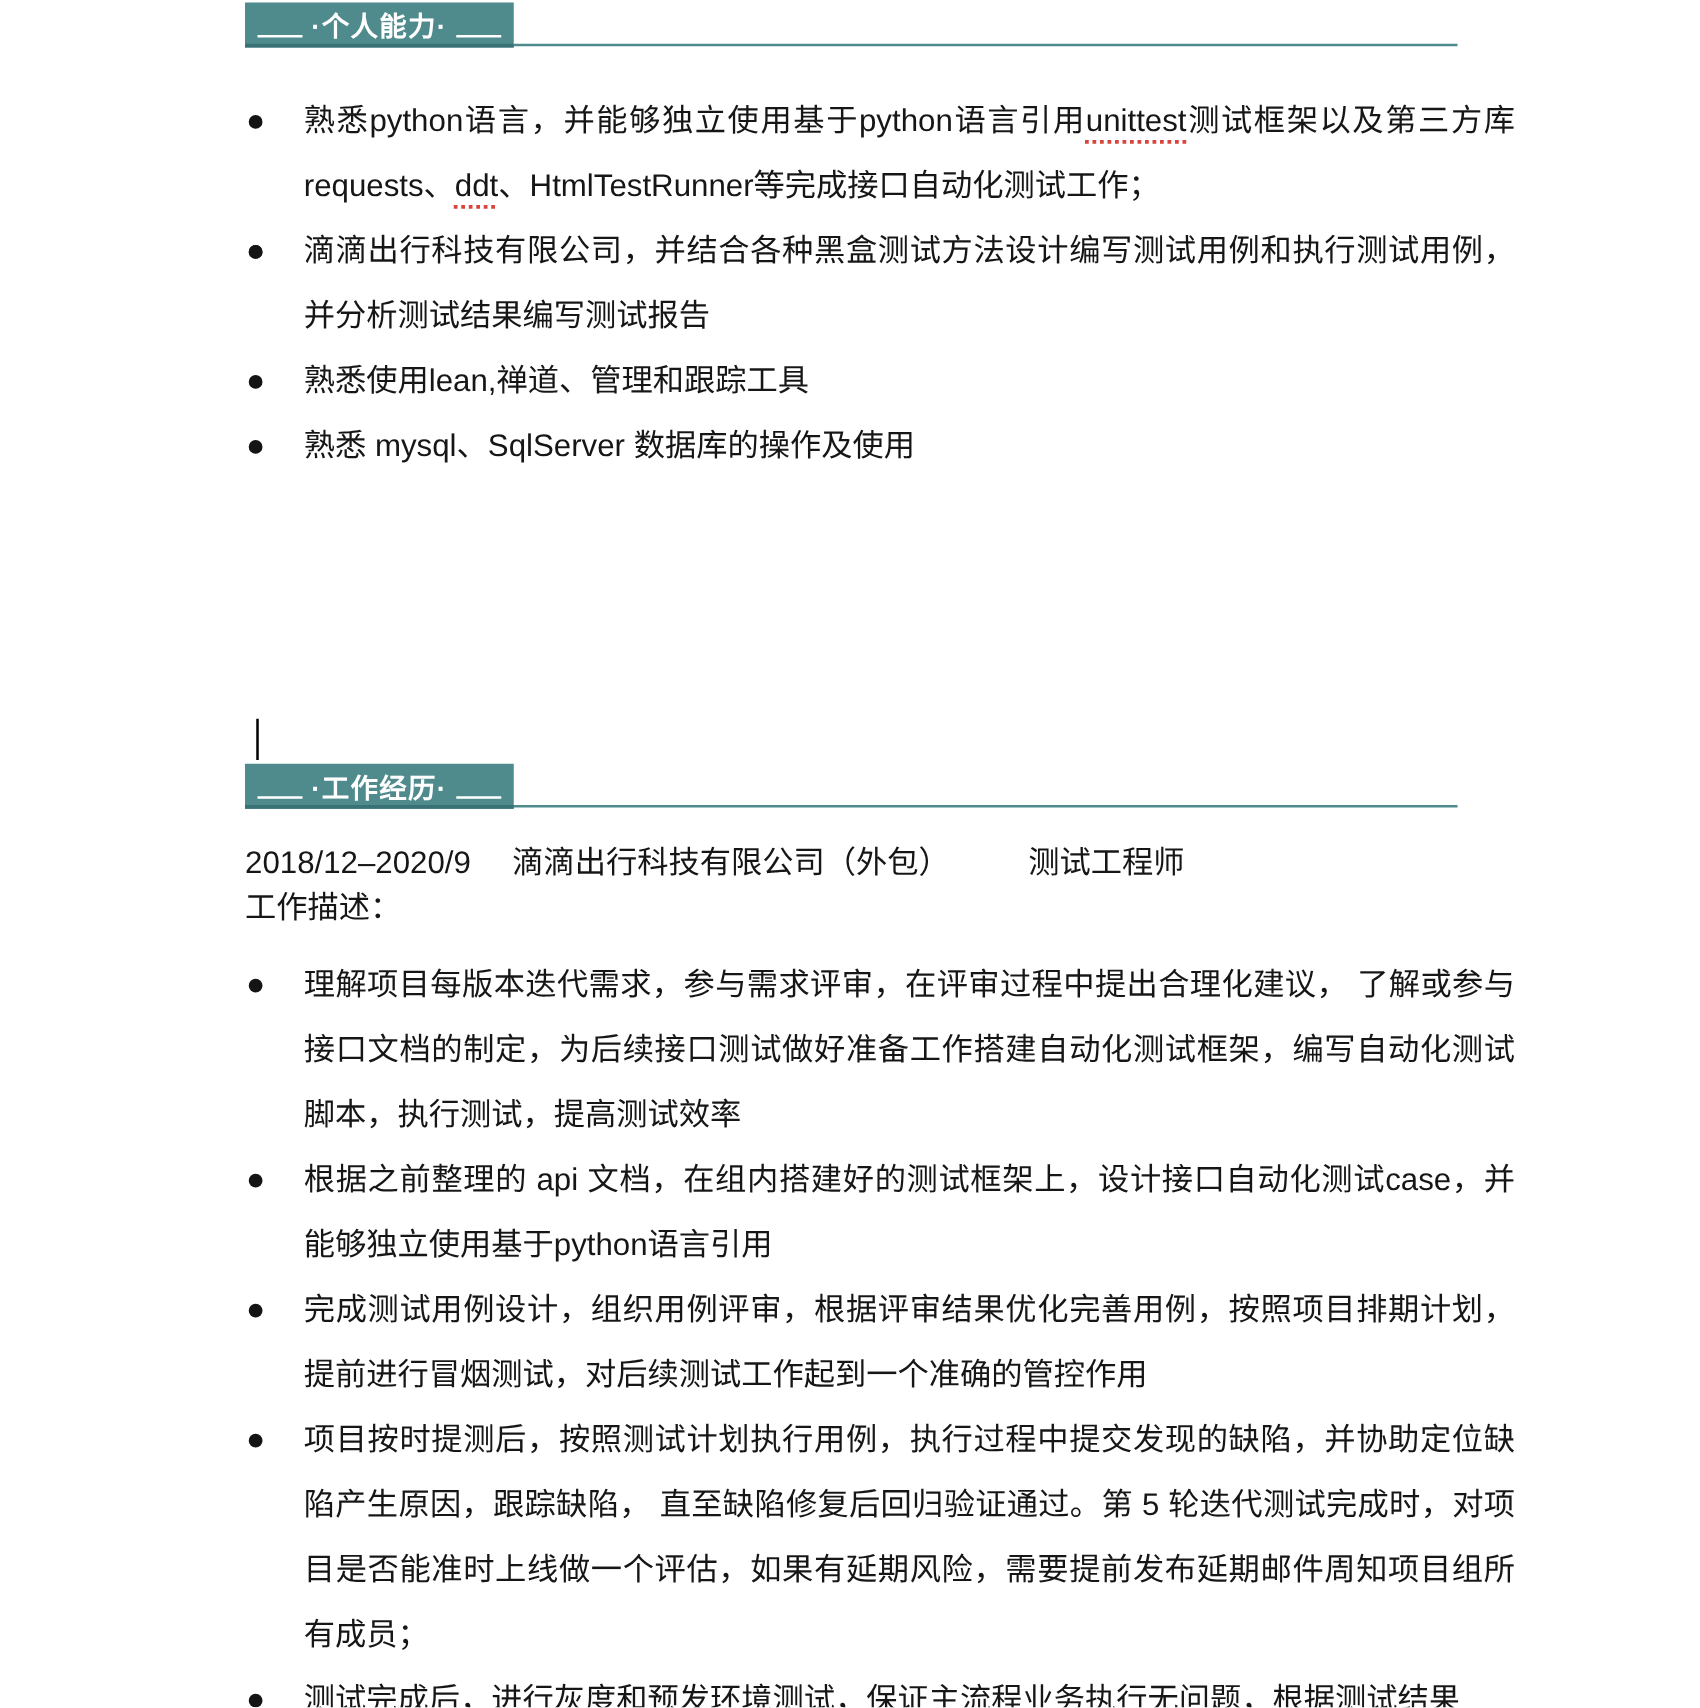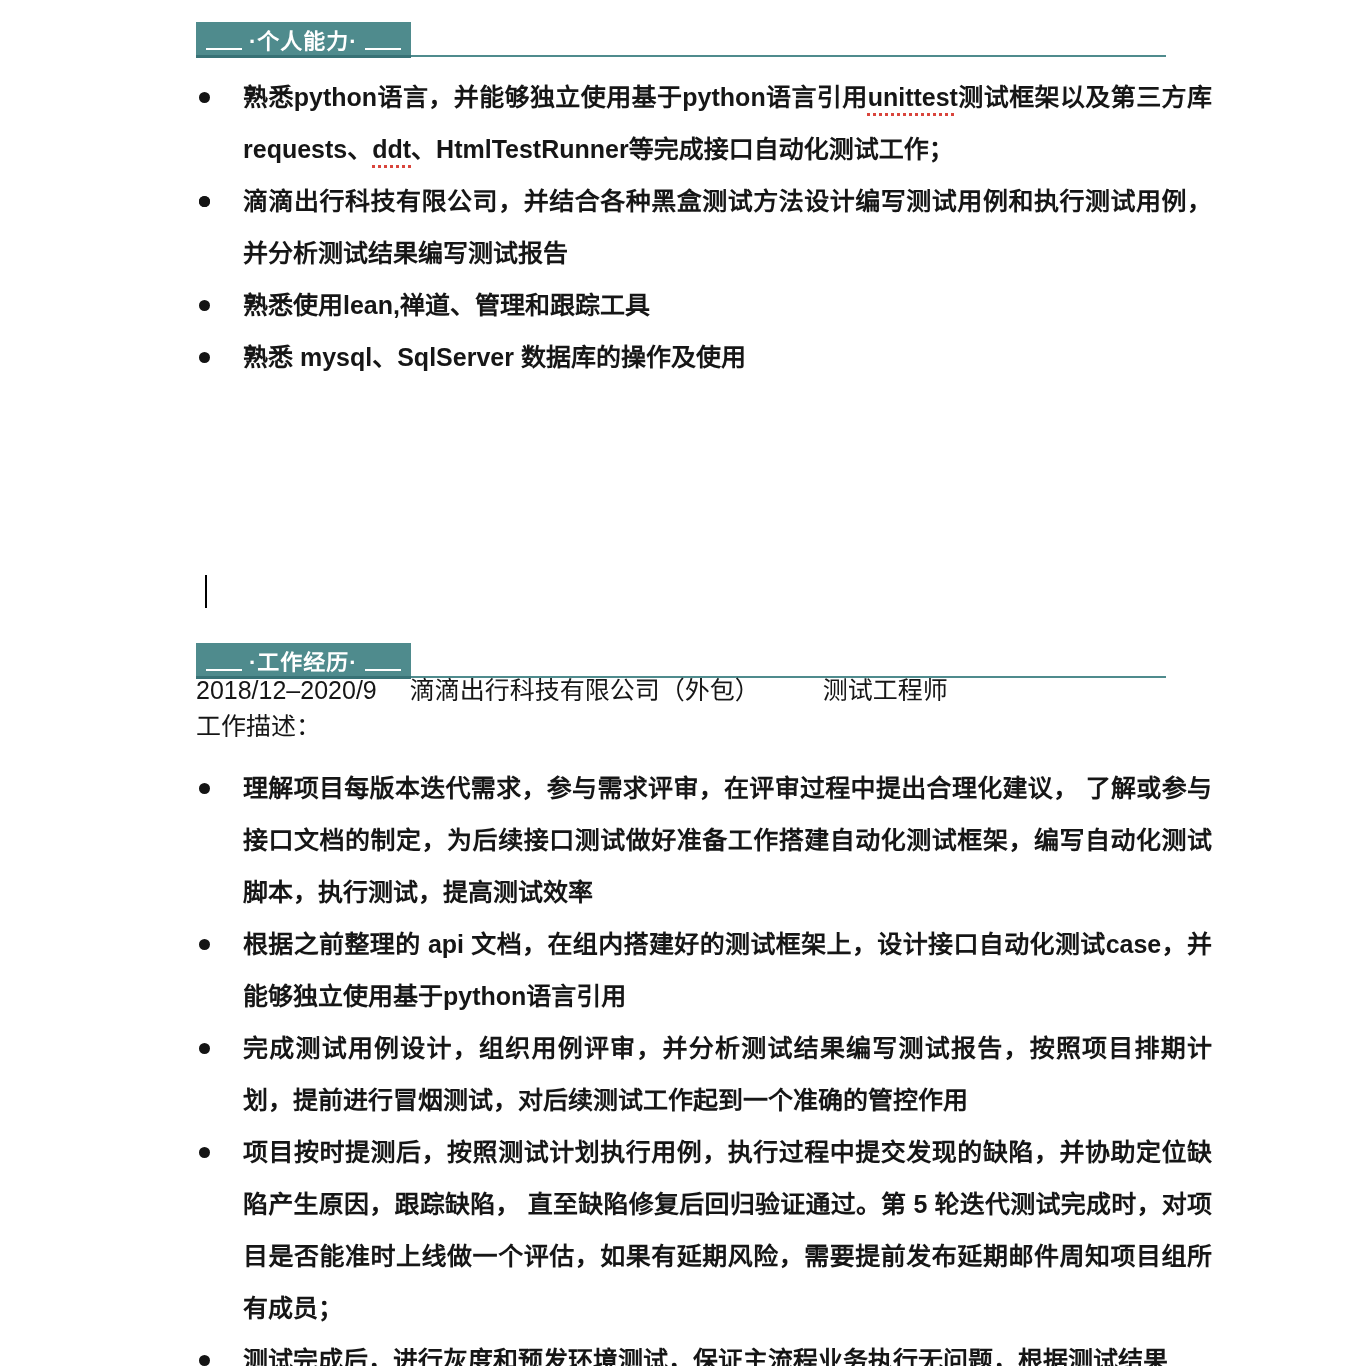--- a/index.html
+++ b/index.html
@@ -50,35 +50,34 @@
     letter-spacing:1px;
     margin:0 7px;
     white-space:nowrap;
   }
   .rule{
     flex:1;
     height:2px;
     background:var(--accent);
     margin-bottom:1px;
   }
-  #sec1-header{top:22px;}
-  #sec2-header{top:643px;}
+  #sec1-header{top:2px;}
+  #sec2-header{top:611px;}
   
   .bullets{
     position:absolute;
     left:196px;
     width:1016px;
     margin:0;
     padding:0 0 0 47px;
     list-style:none;
     box-sizing:border-box;
     font-size:25px;
     line-height:52px;
     text-align:justify;
-    font-weight:bold;
   }
   #skills-list{top:71px;}
   #work-list{top:762px;}
   .bullets li{
     position:relative;
     margin:0;
     padding:0;
   }
   .bullets .marker{
     position:absolute;
@@ -156,18 +155,18 @@
       <span class="exp-period">2018/12–2020/9</span>
       <span class="exp-company">滴滴出行科技有限公司（外包）</span>
       <span class="exp-role">测试工程师</span>
     </div>
     <div class="exp-desc-label">工作描述：</div>
   </div>
 
   <ul class="bullets" id="work-list">
       <li><span class="marker"></span><span><span>理解项目每版本迭代需求，参与需求评审，在评审过程中提出合理化建议， 了解或参与接口文档的制定，为后续接口测试做好准备工作搭建自动化测试框架，编写自动化测试脚本，执行测试，提高测试效率</span></span></li>
       <li><span class="marker"></span><span><span>根据之前整理的 api 文档，在组内搭建好的测试框架上，设计接口自动化测试case，并能够独立使用基于python语言引用</span></span></li>
-      <li><span class="marker"></span><span><span>完成测试用例设计，组织用例评审，并分析测试结果编写测试报告，按照项目排期计划，提前进行冒烟测试，对后续测试工作起到一个准确的管控作用</span></span></li>
+      <li><span class="marker"></span><span><span>完成测试用例设计，组织用例评审，根据评审结果优化完善用例，按照项目排期计划，提前进行冒烟测试，对后续测试工作起到一个准确的管控作用</span></span></li>
       <li><span class="marker"></span><span><span>项目按时提测后，按照测试计划执行用例，执行过程中提交发现的缺陷，并协助定位缺陷产生原因，跟踪缺陷， 直至缺陷修复后回归验证通过。第 5 轮迭代测试完成时，对项目是否能准时上线做一个评估，如果有延期风险，需要提前发布延期邮件周知项目组所有成员；</span></span></li>
       <li><span class="marker"></span><span><span>测试完成后，进行灰度和预发环境测试，保证主流程业务执行无问题，根据测试结果</span></span></li>
     </ul>
 
 </div>
 
 </body></html>

